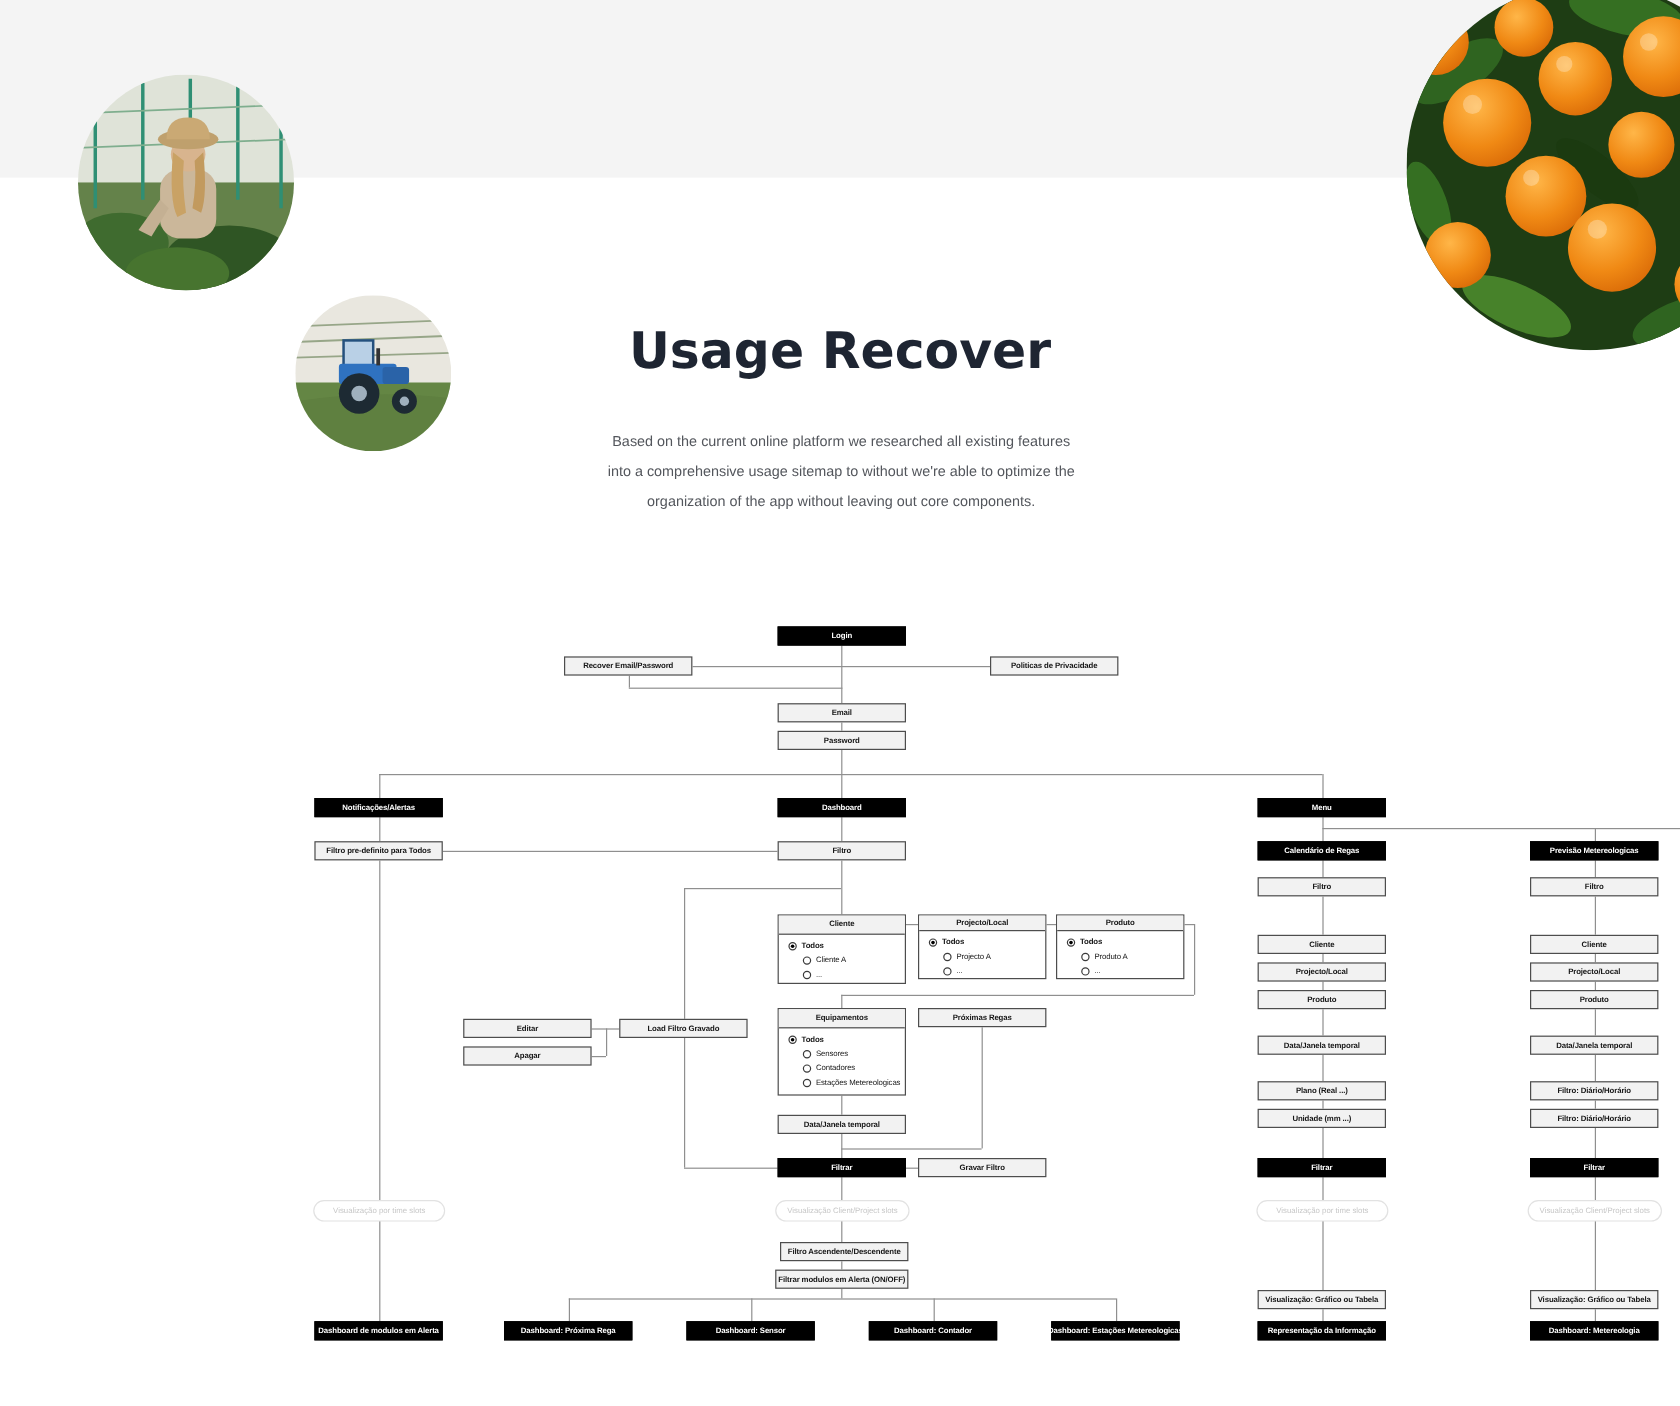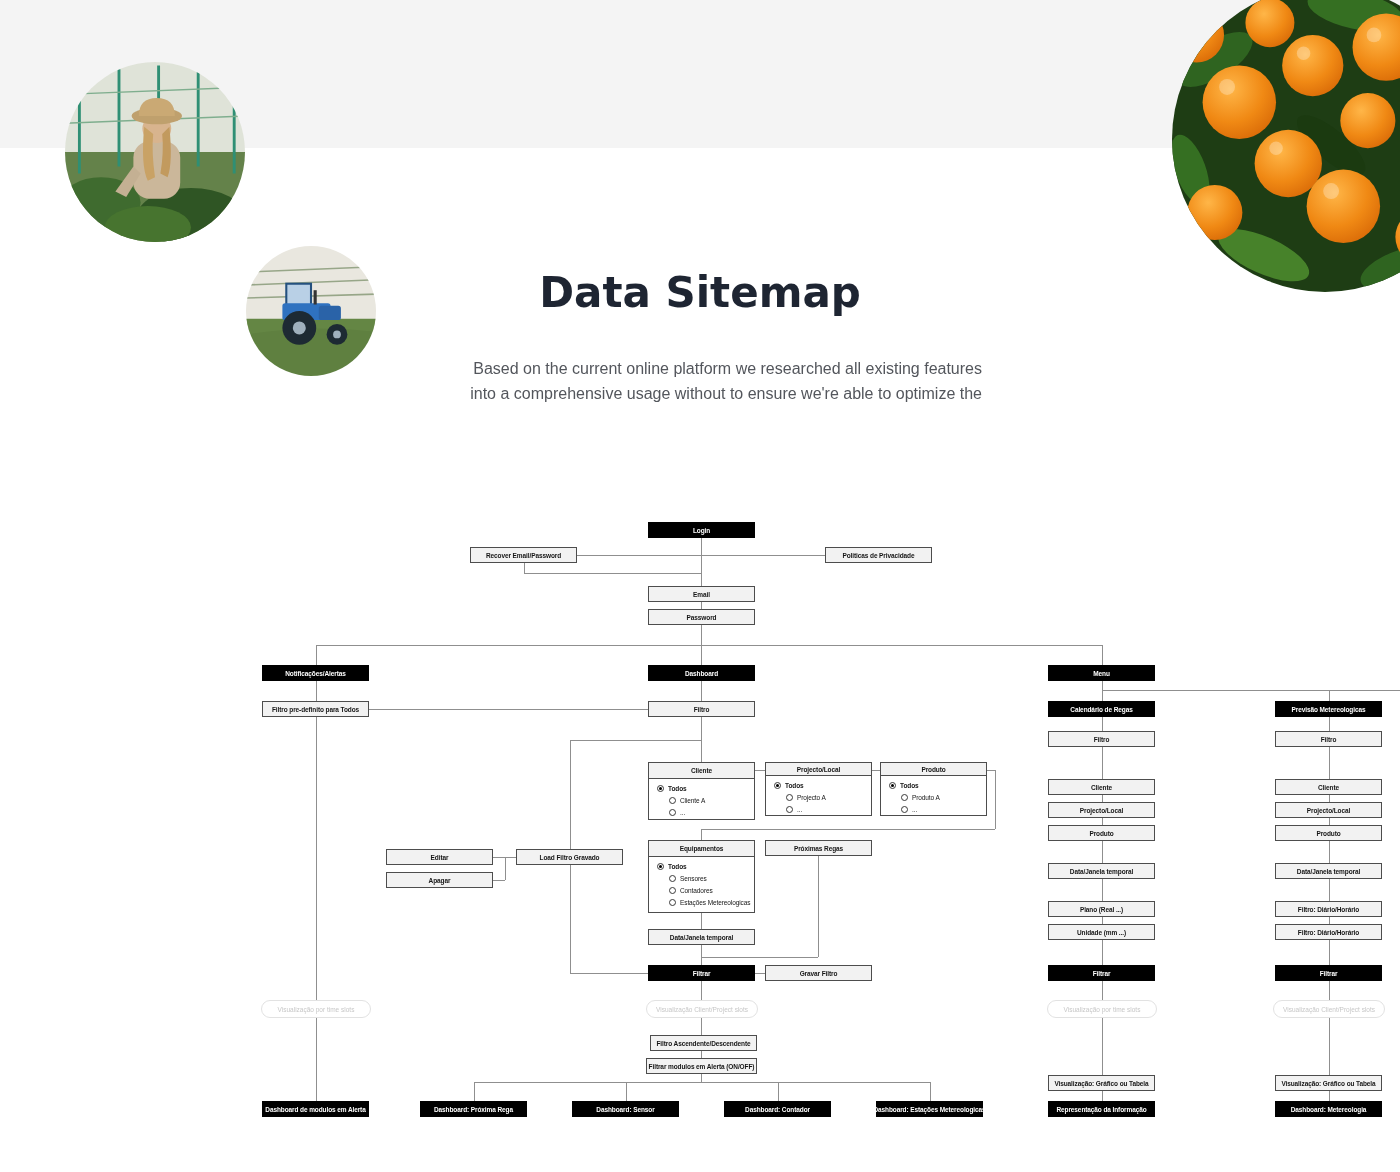--- a/index.html
+++ b/index.html
@@ -6,22 +6,22 @@
   .canvas{position:relative;width:1400px;height:1172px;background:#fff;overflow:hidden;
           font-family:"Liberation Sans",sans-serif;}
   .top-band{position:absolute;left:0;top:0;width:1400px;height:148px;background:#f4f4f4;}
   
   .eyebrow{position:absolute;left:0;top:236px;width:1400px;text-align:center;
            font-family:"DejaVu Sans","Liberation Sans",sans-serif;
            font-weight:700;font-size:17px;letter-spacing:.5px;color:#F2783C;}
   .page-title{position:absolute;left:0;top:268px;width:1400px;text-align:center;
            font-family:"DejaVu Sans","Liberation Sans",sans-serif;
            font-weight:700;font-size:42px;color:#1e2532;}
-  .descr{position:absolute;left:420px;top:356px;width:562px;text-align:right;
-           font-size:16px;line-height:25px;color:#53565c;}
+  .descr{position:absolute;left:420px;top:356px;width:562px;text-align:center;
+           font-size:12px;line-height:25px;color:#53565c;}
   
   .photo{position:absolute;border-radius:50%;overflow:hidden;}
   .photo svg{display:block;width:100%;height:100%;}
   .photo-farmer{left:65px;top:62px;width:180px;height:180px;}
   .photo-tractor{left:246px;top:246px;width:130px;height:130px;}
   .photo-oranges{left:1172px;top:-14px;width:306px;height:306px;}
   
   #diagram{position:absolute;left:0;top:0;width:1400px;height:1172px;}
   .hl,.vl{position:absolute;background:#8f8f8f;z-index:1;}
   .hl{height:1px;} .vl{width:1px;}
@@ -136,24 +136,25 @@
         <circle cx="18" cy="33" r="2.6"></circle>
           <circle cx="43" cy="22" r="2.2"></circle>
         <circle cx="66" cy="16" r="2.4"></circle>
           <circle cx="84" cy="53" r="2.6"></circle>
         <circle cx="52" cy="67" r="2.6"></circle>
           <circle cx="34" cy="53" r="2.2"></circle>
       </g>
     </svg>
   </div>
 
-  <h1 class="page-title" style="margin:0;">Data Sitemap</h1>
+  <h1 class="page-title" style="margin:0;">Usage Recover</h1>
   <div class="descr">
     <span style="display:block">Based on the current online platform we researched all existing features</span>
-    <span style="display:block">into a comprehensive usage without to ensure we're able to optimize the</span>
+    <span style="display:block">into a comprehensive usage sitemap to without we're able to optimize the</span>
+    <span style="display:block">organization of the app without leaving out core components.</span>
   </div>
 
   <div id="diagram">
       <div class="hl" style="left: 577px; top: 555px; width: 248px;"></div>
       <div class="hl" style="left: 524px; top: 573px; width: 178px;"></div>
       <div class="hl" style="left: 316px; top: 645px; width: 786px;"></div>
       <div class="hl" style="left: 369px; top: 709px; width: 279px;"></div>
       <div class="hl" style="left: 570px; top: 740px; width: 131px;"></div>
       <div class="hl" style="left: 755px; top: 770px; width: 10px;"></div>
       <div class="hl" style="left: 872px; top: 770px; width: 8px;"></div>

